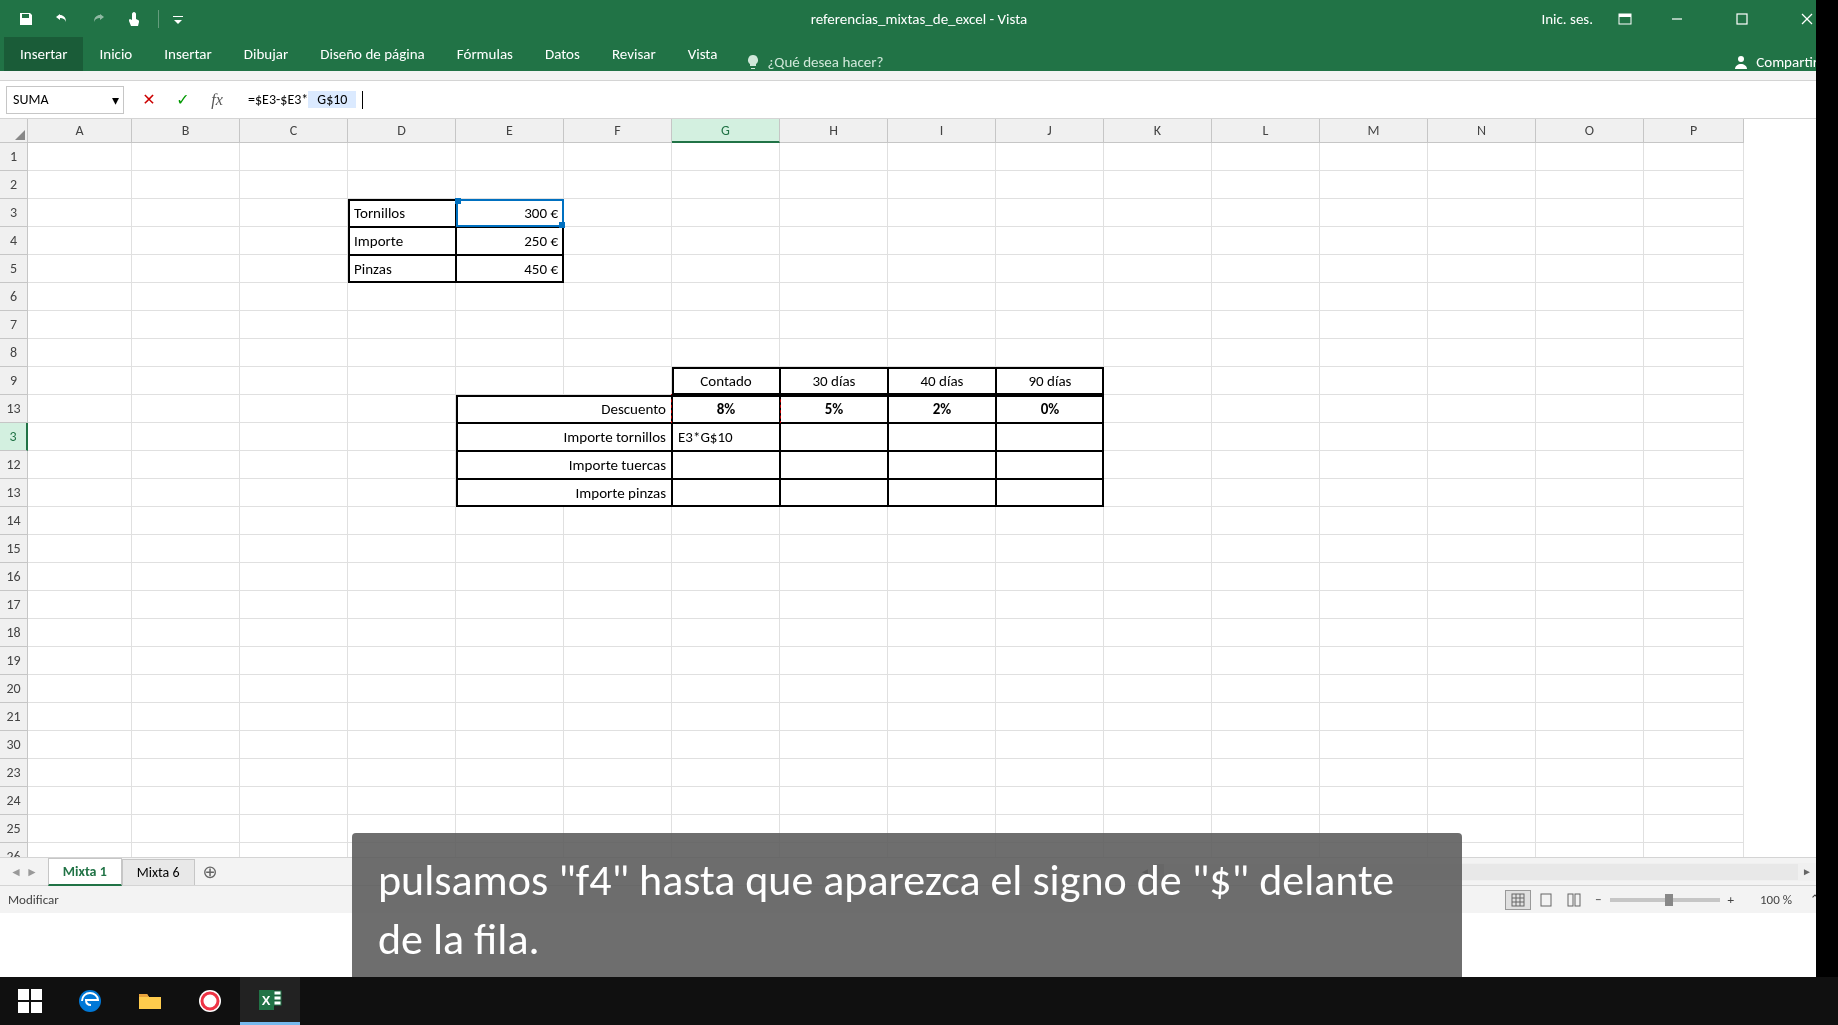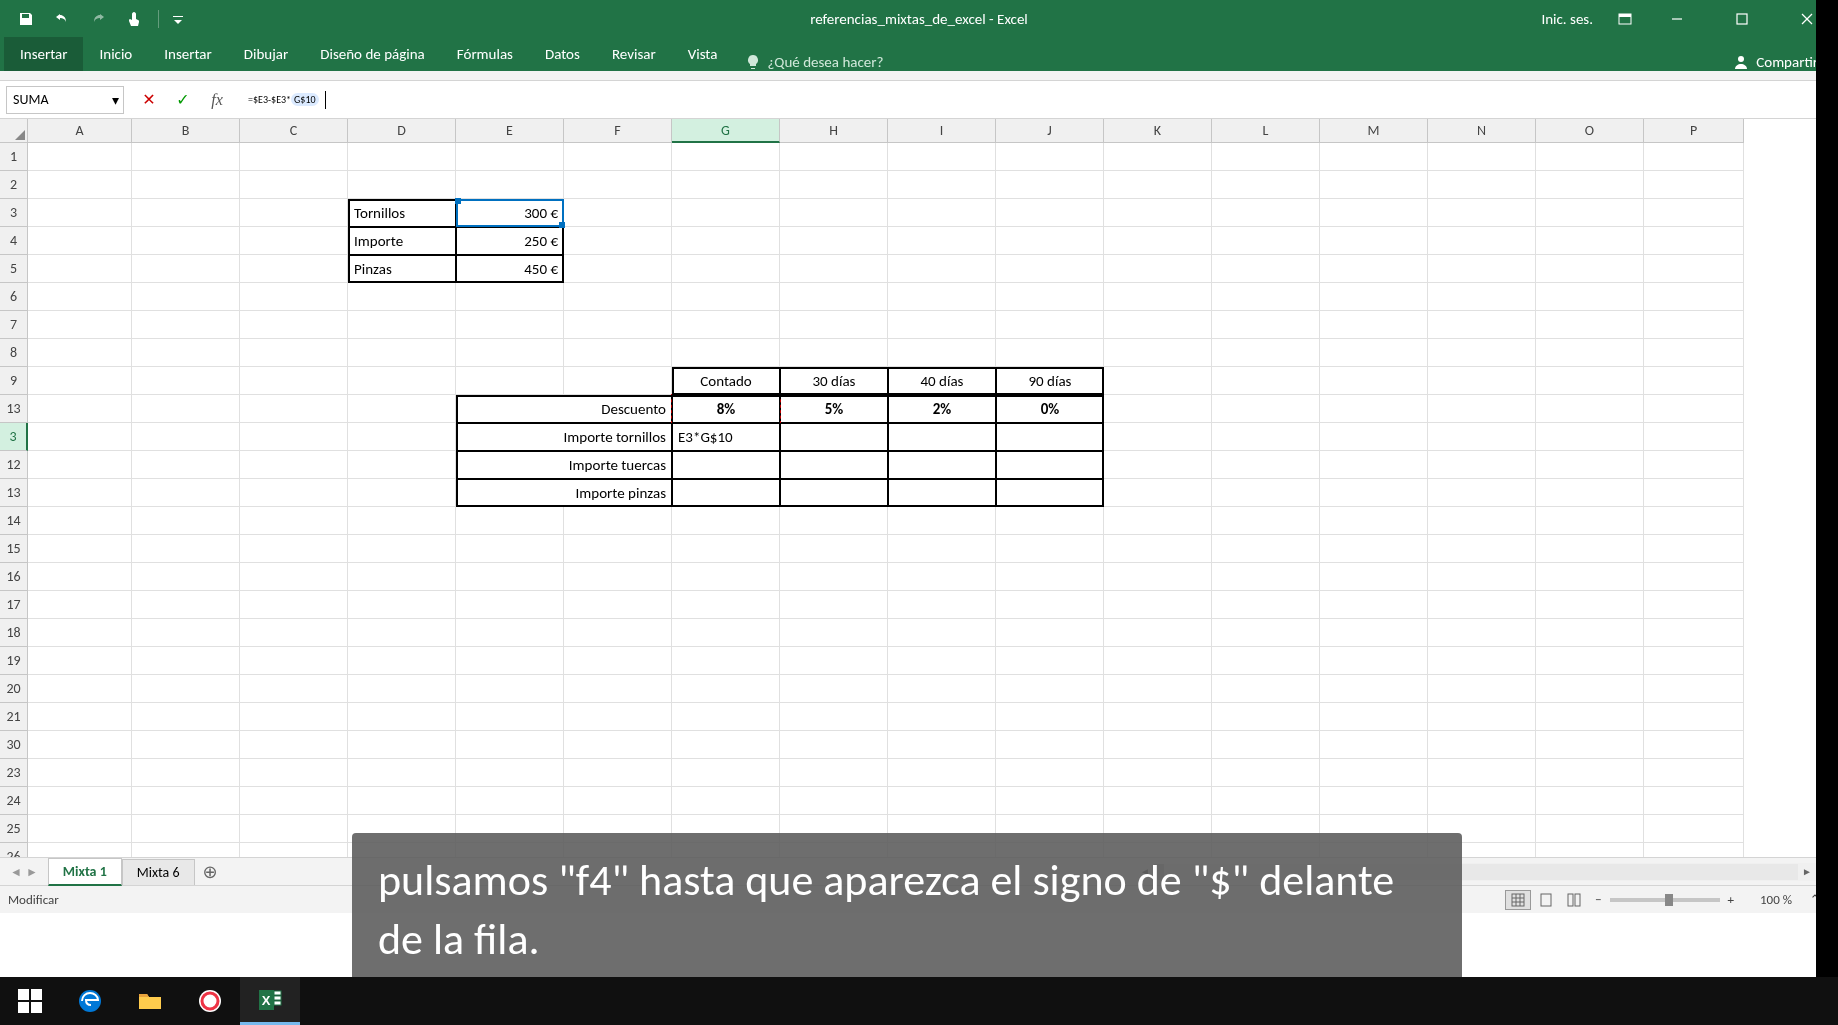--- a/index.html
+++ b/index.html
@@ -29,23 +29,23 @@
   
   .ribbon-strip { height: 10px; background: #f3f3f3; border-bottom: 1px solid #d4d4d4; }
 
   
   .fx-row { display: flex; align-items: center; height: 38px; border-bottom: 1px solid #d4d4d4; background: #fff; }
   .name-box { width: 118px; height: 28px; border: 1px solid #c6c6c6; display: flex; align-items: center; padding: 0 6px; margin-left: 6px; font-size: 14px; position: relative; }
   .name-box .dd { position: absolute; right: 4px; top: 50%; transform: translateY(-50%); }
   .fx-icons { display: flex; align-items: center; gap: 12px; padding: 0 14px; }
   .fx-icons span { width: 22px; text-align: center; font-size: 16px; color: #555; cursor: pointer; }
   .fx-label { font-style: italic; font-family: "Times New Roman", serif; color: #666; font-size: 16px; }
-  .fx-input { flex: 1; height: 28px; border: none; padding: 0 6px; font-size: 10px; font-family: Calibri, sans-serif; outline: none; position: relative; }
+  .fx-input { flex: 1; height: 28px; border: none; padding: 0 6px; font-size: 14px; font-family: Calibri, sans-serif; outline: none; position: relative; }
   .fx-input .formula-text { white-space: nowrap; display: flex; align-items: center; height: 100%; }
-  .fx-input .ref-a { background: #dbeaff; padding: 0 3px; border-radius: 7px; }
+  .fx-input .ref-a { background: #dbeaff; padding: 0 9px; }
   .text-cursor { display: inline-block; width: 1px; height: 18px; background: #000; margin-left: 6px; vertical-align: middle; }
   .fx-dd { width: 22px; display: flex; align-items: center; justify-content: center; border-left: 1px solid #e0e0e0; height: 28px; }
 
   
   .grid-wrap { position: relative; height: 738px; overflow: hidden; }
   .corner { position: absolute; left: 0; top: 0; width: 28px; height: 24px; background: #f0f0f0; border-right: 1px solid #c6c6c6; border-bottom: 1px solid #c6c6c6; display: flex; align-items: flex-end; justify-content: flex-end; padding: 2px; }
   .corner svg { width: 10px; height: 10px; fill: #888; }
   .col-headers { position: absolute; left: 28px; top: 0; height: 24px; display: flex; }
   .colh { background: #f0f0f0; border-right: 1px solid #c6c6c6; border-bottom: 1px solid #c6c6c6; display: flex; align-items: center; justify-content: center; font-size: 14px; color: #444; }
   .colh.active { background: #d3f0e0; border-bottom: 2px solid #217346; color: #217346; }
@@ -127,21 +127,21 @@
           <path d="M8 1c1 0 2 1 2 2v5l2 1c1 0 1 1 1 2l-1 4H5l-2-5c0-1 0-2 1-2l2 1V3c0-1 1-2 2-2z"></path>
         </svg>
     </div>
     <div class="tb-sep"></div>
     <div class="tb-btn" style="width:18px">
       <svg viewBox="0 0 16 16">
           <path d="M3 5h10v1H3zM4 9l4 4 4-4z"></path>
         </svg>
     </div>
   </div>
-  <div class="tb-title">referencias_mixtas_de_excel - Excel</div>
+  <div class="tb-title">referencias_mixtas_de_excel - Vista</div>
   <div class="tb-right">
     <span class="tb-signin">Inic. ses.</span>
     <div class="tb-btn">
       <svg viewBox="0 0 16 16">
           <rect x="2" y="3" width="12" height="10" fill="none" stroke="#fff"></rect>
           <rect x="2" y="3" width="12" height="3" fill="#fff"></rect>
         </svg>
     </div>
     <div class="win-btn">
         <svg viewBox="0 0 12 12">

